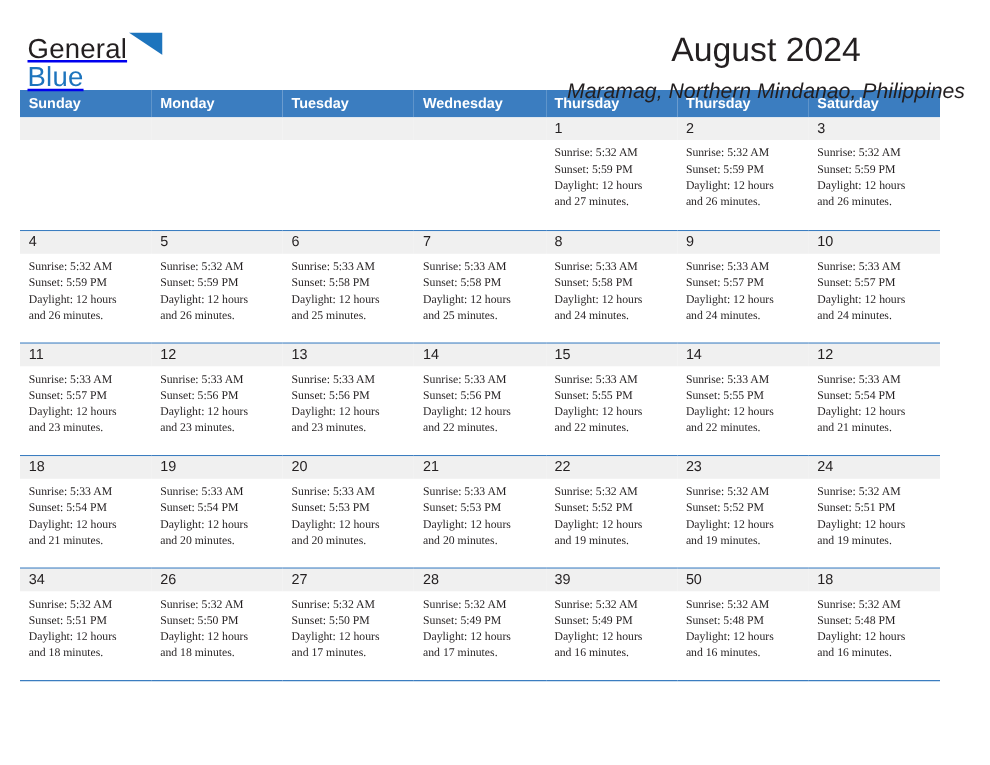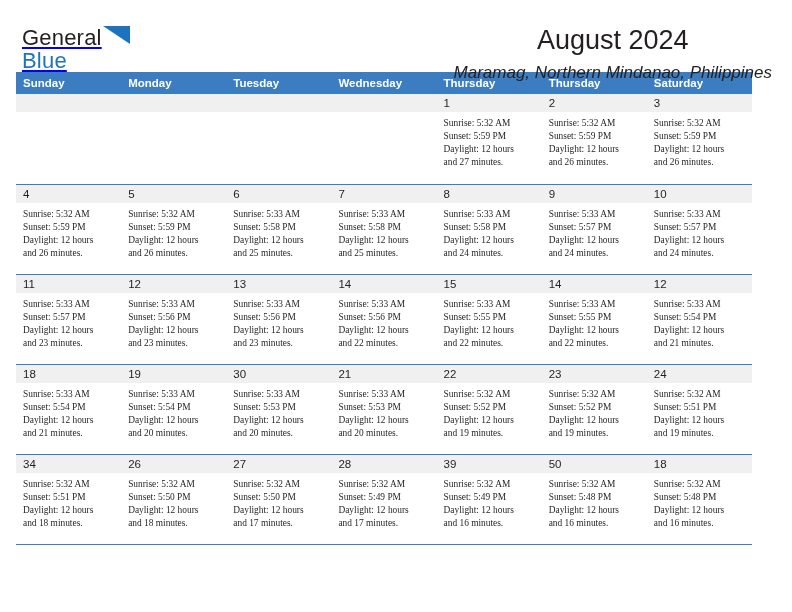--- a/index.html
+++ b/index.html
@@ -403,21 +403,21 @@
               <div class="details">
                 <div>Sunrise: 5:33 AM</div>
                 <div>Sunset: 5:54 PM</div>
                 <div>Daylight: 12 hours</div>
                 <div>and 20 minutes.</div>
               </div>
             </div>
           </td>
           <td>
             <div class="cell-inner">
-              <div class="daynum">30</div>
+              <div class="daynum">20</div>
               <div class="details">
                 <div>Sunrise: 5:33 AM</div>
                 <div>Sunset: 5:53 PM</div>
                 <div>Daylight: 12 hours</div>
                 <div>and 20 minutes.</div>
               </div>
             </div>
           </td>
           <td>
             <div class="cell-inner">

